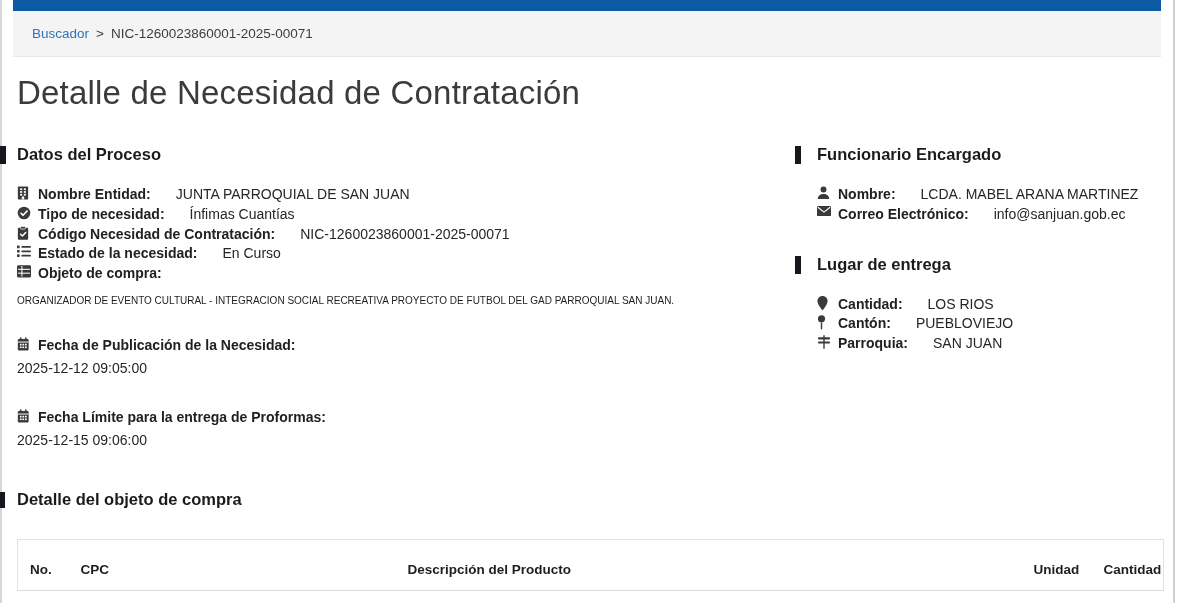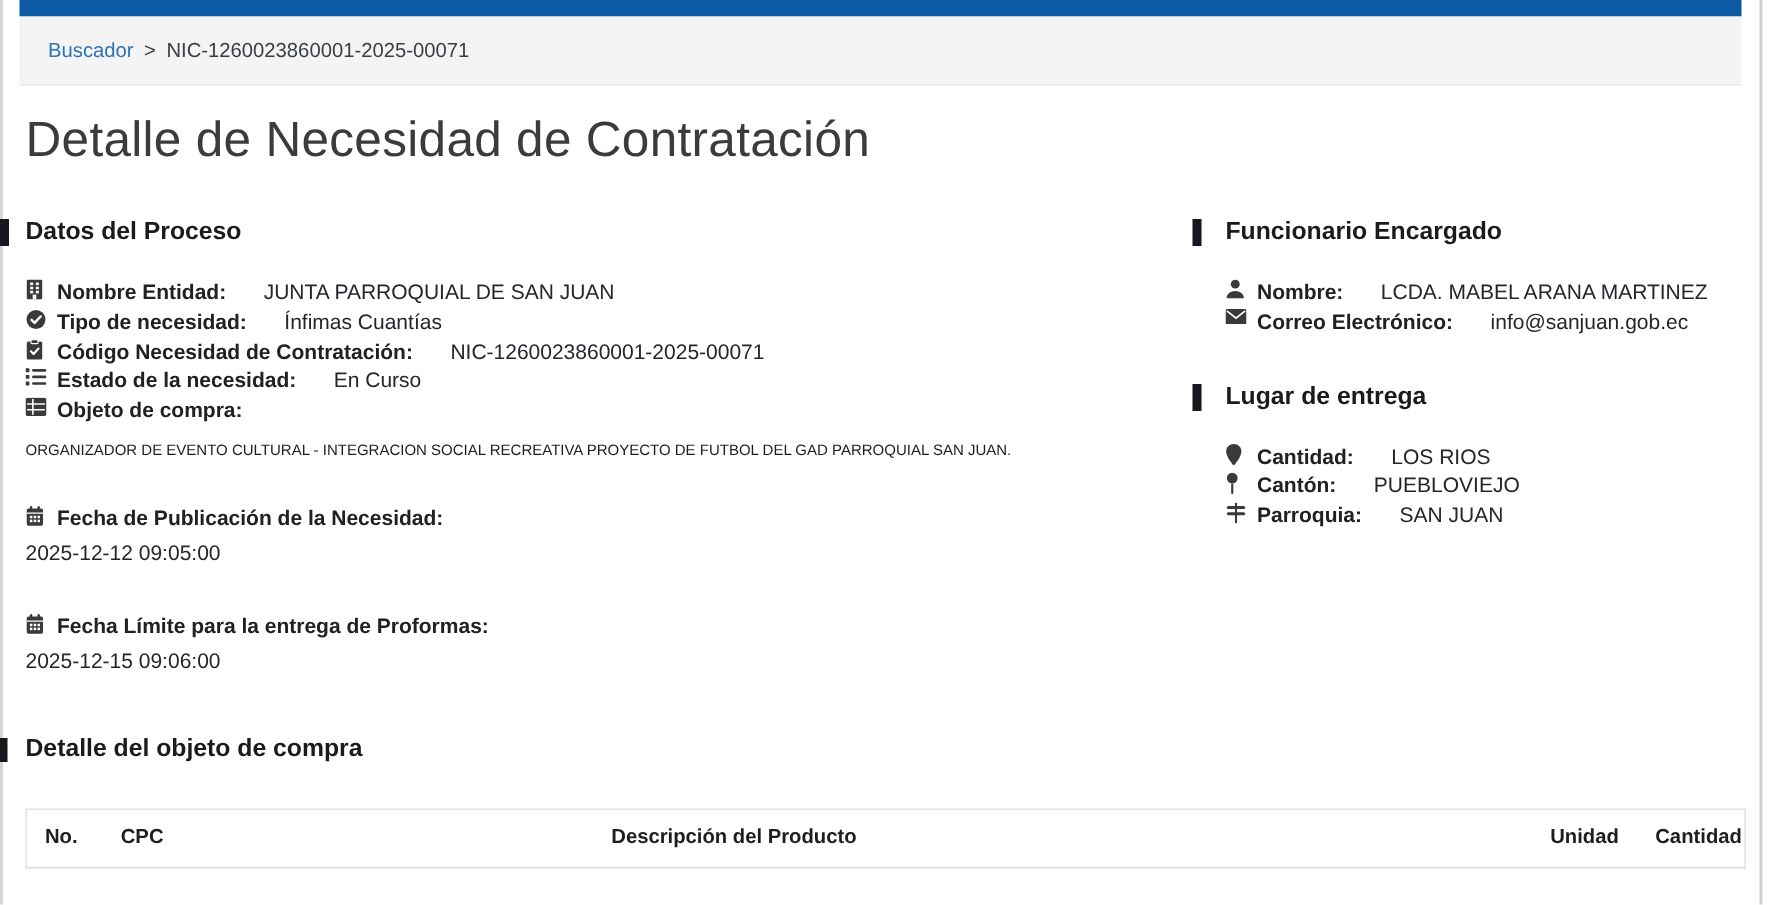--- a/index.html
+++ b/index.html
@@ -59,21 +59,21 @@
 
   .sec-bottom { position:relative; margin-top:42px; }
   .sec-bottom .sec-bar { left:-17px; width:5px; height:16px; top:2px; }
 
   table.items {
     margin-top:30px; width:1147px; border-collapse:collapse; table-layout:fixed;
     border:1px solid #e2e2e2; font-size:13.5px;
   }
   table.items thead th {
     background:#ffffff; font-weight:700; color:#1e1e1e; text-align:left;
-    padding:10px 8px 13px; border-bottom:1px solid #dcdcdc; white-space:nowrap;
+    padding:22px 8px 13px; border-bottom:1px solid #dcdcdc; white-space:nowrap;
   }
   table.items thead th.c-no { padding-left:12px; }
   table.items thead th.c-cpc { text-align:left; }
   svg { display:block; }
 </style>
 </head>
 <body>
 
 <div class="win-edge left"></div>
 <div class="win-edge right"></div>

